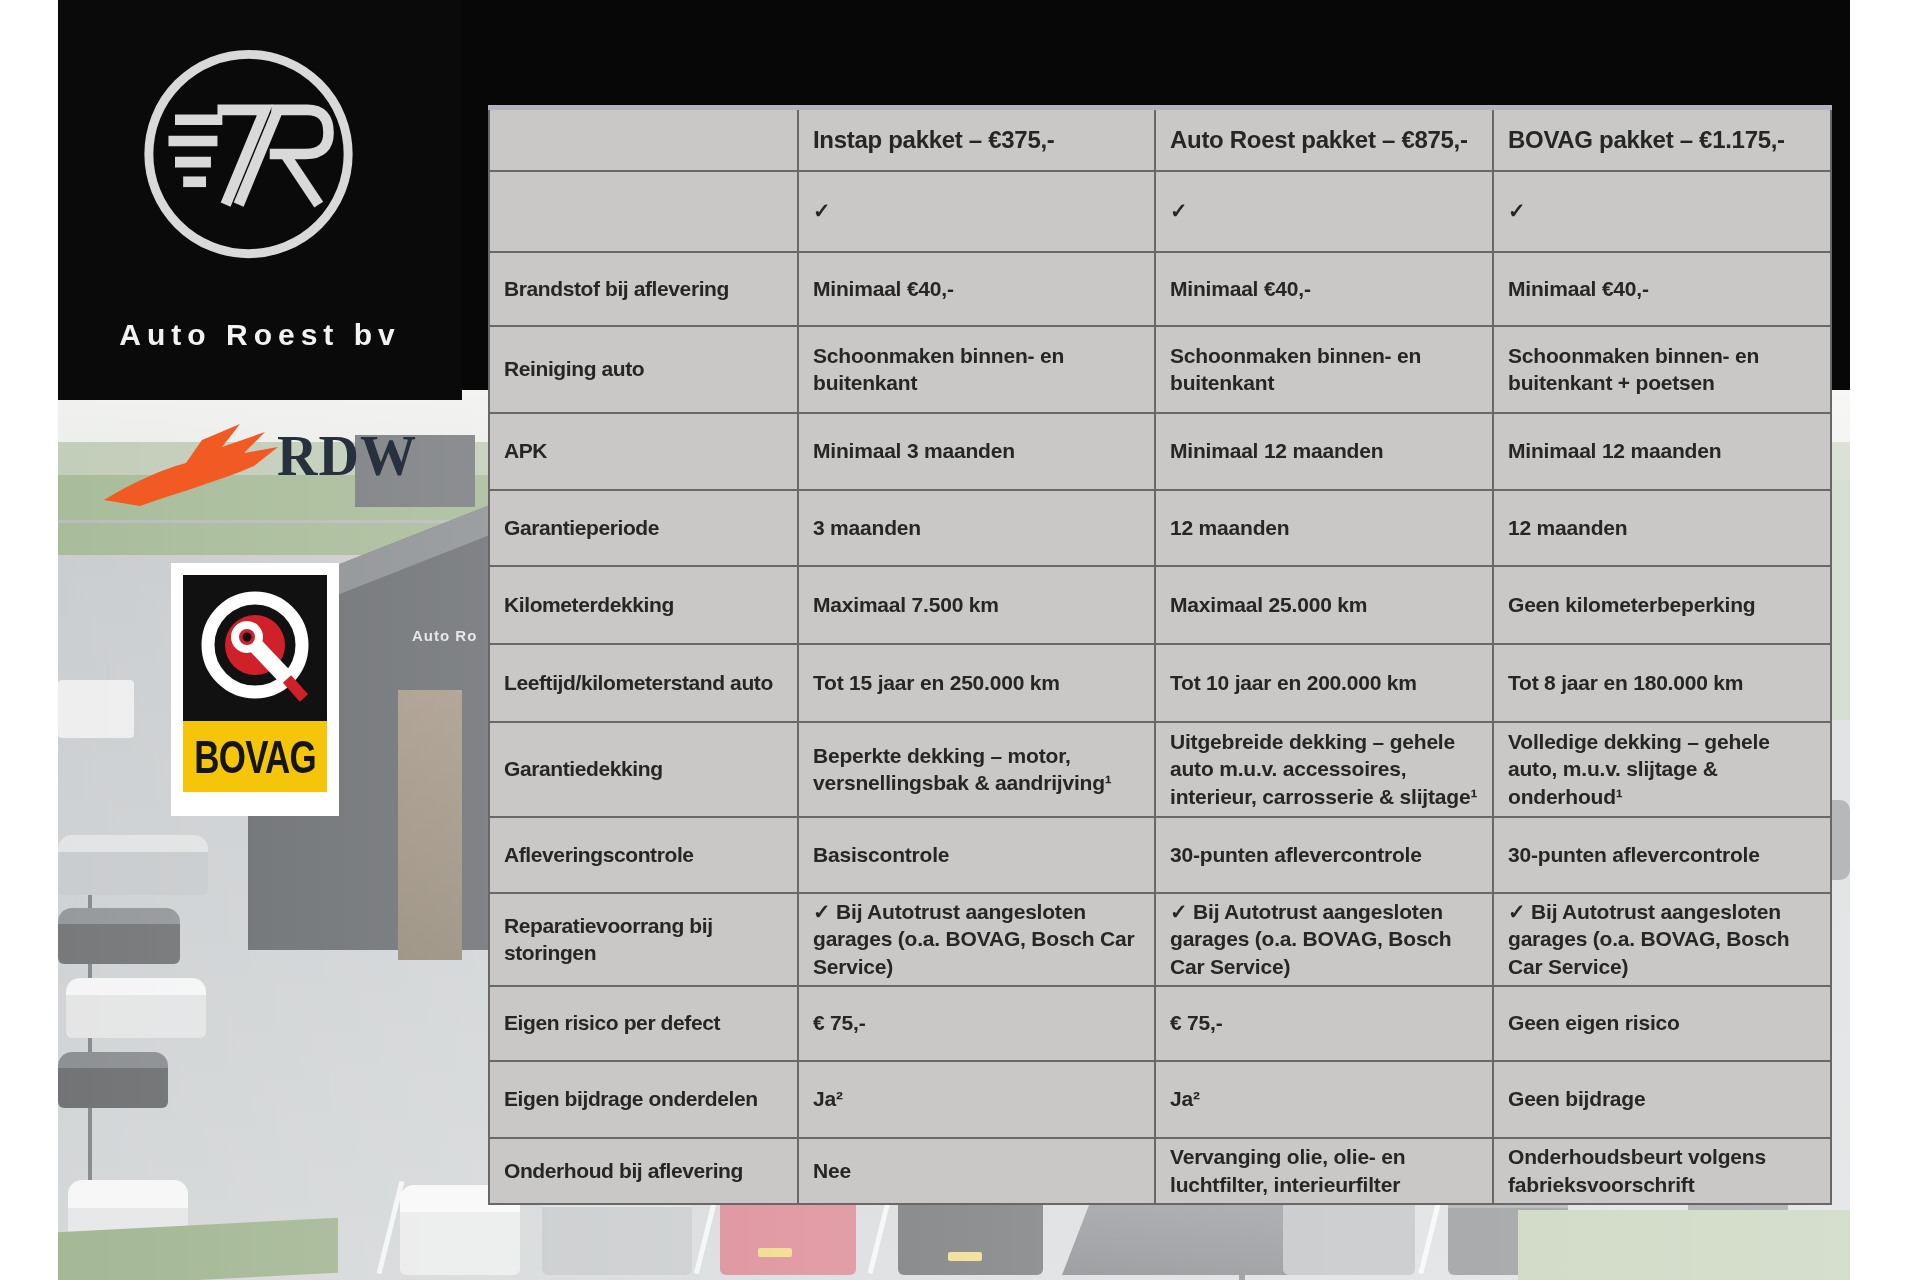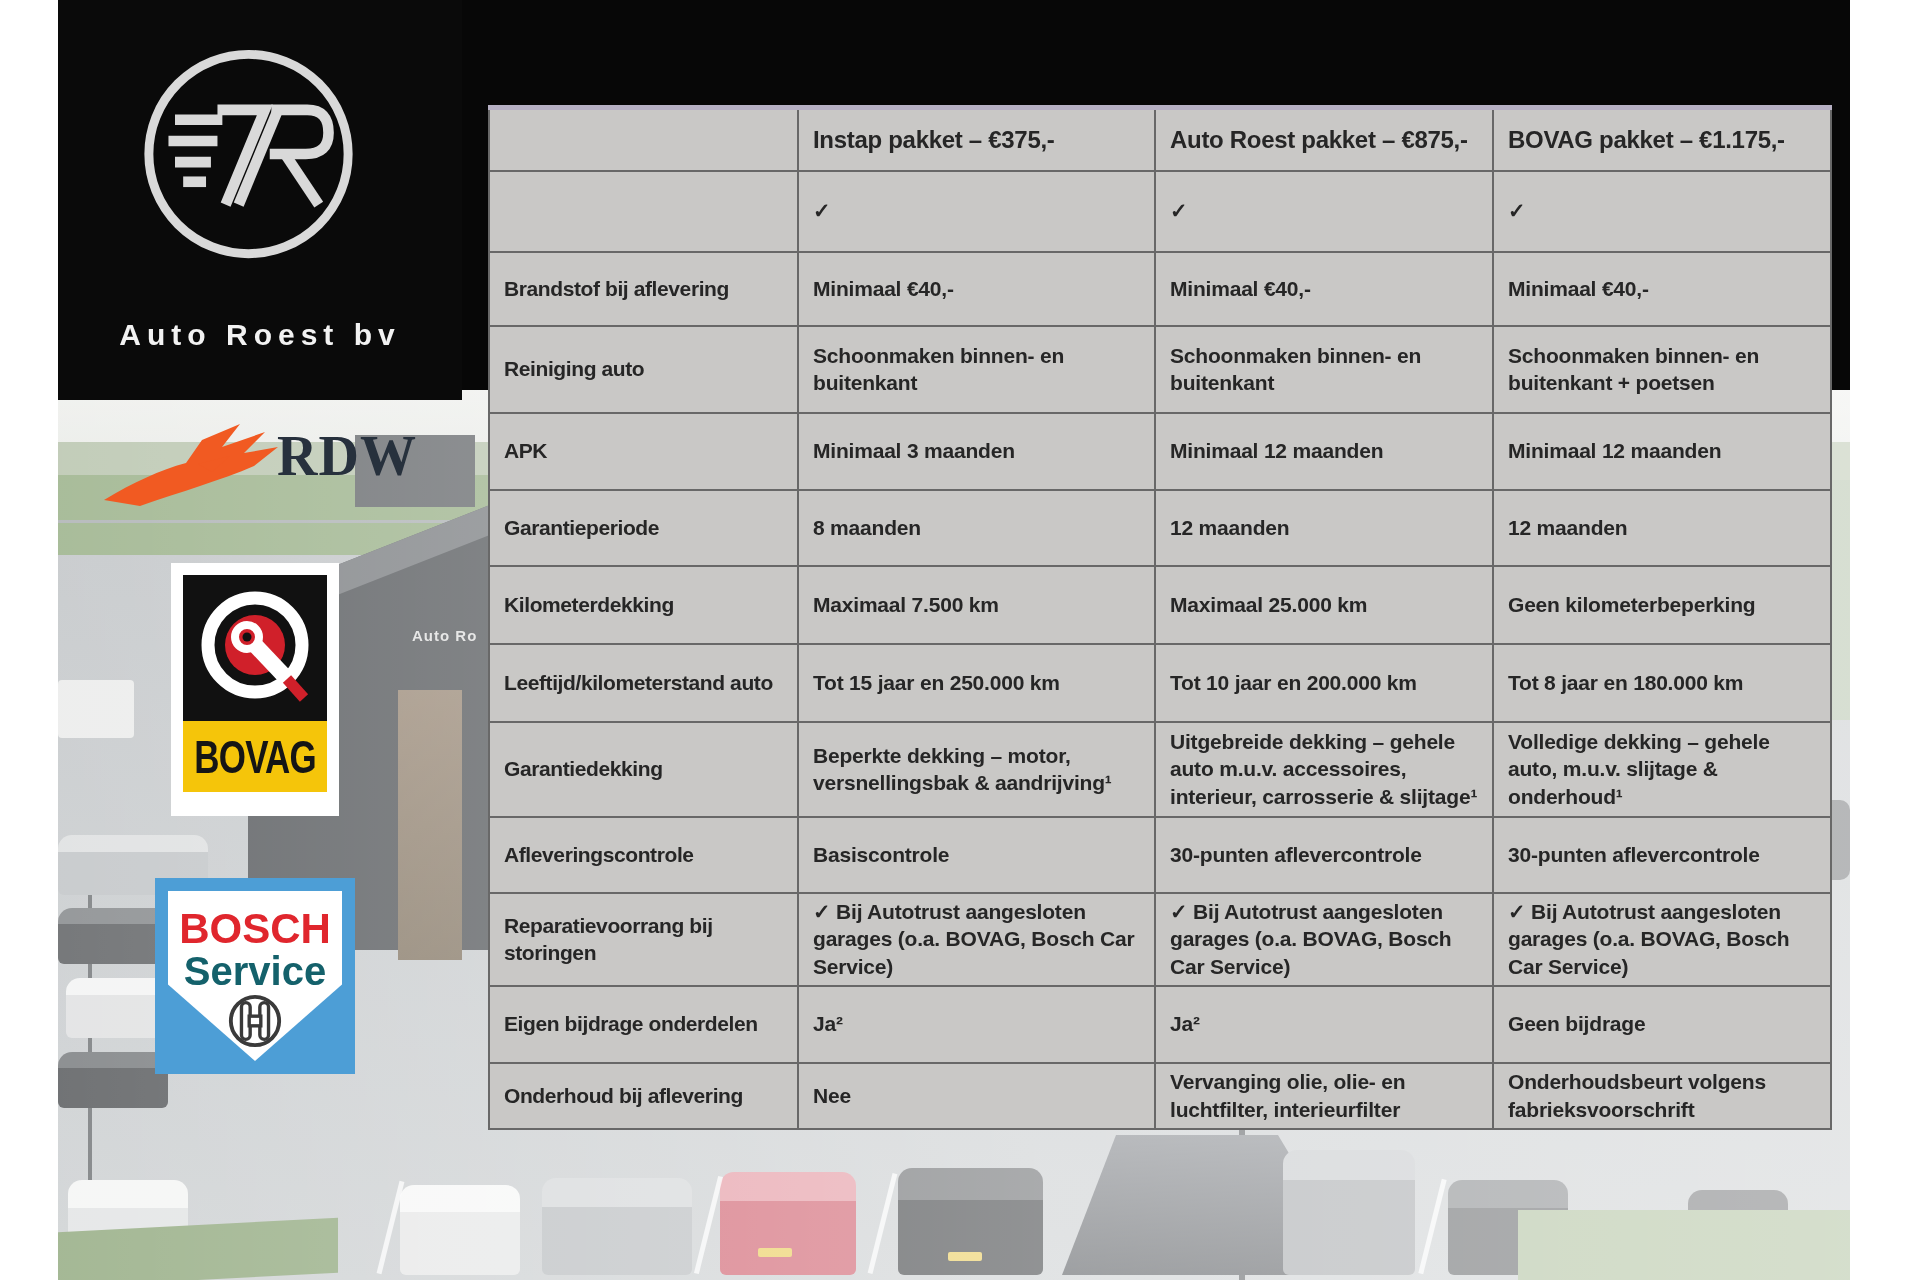--- a/index.html
+++ b/index.html
@@ -122,32 +122,20 @@
       <line x1="72" y1="70" x2="108" y2="108" stroke="#ffffff" stroke-width="16"></line>
       <line x1="104" y1="104" x2="121" y2="123" stroke="#d0202a" stroke-width="11"></line>
       <circle cx="64" cy="62" r="12" fill="#d0202a" stroke="#ffffff" stroke-width="8"></circle>
       <circle cx="64" cy="62" r="4.5" fill="#111111"></circle>
     </svg>
     <div class="bovag-band">
       <span>BOVAG</span>
     </div>
   </div>
 
-  <div class="bosch">
-    <div class="bosch-shield">
-      <div class="bosch-word">BOSCH</div>
-      <div class="service-word">Service</div>
-      <svg class="bosch-mark" width="58" height="58" viewBox="0 0 60 60">
-        <circle cx="30" cy="30" r="25" fill="none" stroke="#3a3a3a" stroke-width="4"></circle>
-        <rect x="16" y="11" width="9" height="38" rx="4.5" fill="#ffffff" stroke="#3a3a3a" stroke-width="3.5"></rect>
-        <rect x="35" y="11" width="9" height="38" rx="4.5" fill="#ffffff" stroke="#3a3a3a" stroke-width="3.5"></rect>
-        <rect x="24" y="25" width="12" height="10" fill="#ffffff" stroke="#3a3a3a" stroke-width="3.5"></rect>
-      </svg>
-    </div>
-  </div>
 
   <table class="pkg">
     <colgroup>
         <col style="width:309px">
         <col style="width:357px">
         <col style="width:338px">
         <col style="width:338px">
       </colgroup>
     <tbody>
         <tr style="height:63px">
@@ -175,21 +163,21 @@
       <td class="val">Schoonmaken binnen- en buitenkant + poetsen</td>
     </tr>
     <tr style="height:77px">
       <td class="lbl">APK</td>
       <td class="val">Minimaal 3 maanden</td>
       <td class="val">Minimaal 12 maanden</td>
       <td class="val">Minimaal 12 maanden</td>
     </tr>
     <tr style="height:76px">
       <td class="lbl">Garantieperiode</td>
-      <td class="val">8 maanden</td>
+      <td class="val">3 maanden</td>
       <td class="val">12 maanden</td>
       <td class="val">12 maanden</td>
     </tr>
     <tr style="height:78px">
       <td class="lbl">Kilometerdekking</td>
       <td class="val">Maximaal 7.500 km</td>
       <td class="val">Maximaal 25.000 km</td>
       <td class="val">Geen kilometerbeperking</td>
     </tr>
     <tr style="height:78px">
@@ -209,20 +197,26 @@
       <td class="val">Basiscontrole</td>
       <td class="val">30-punten aflevercontrole</td>
       <td class="val">30-punten aflevercontrole</td>
     </tr>
     <tr style="height:93px">
       <td class="lbl">Reparatievoorrang bij storingen</td>
       <td class="val">✓ Bij Autotrust aangesloten garages (o.a. BOVAG, Bosch Car Service)</td>
       <td class="val">✓ Bij Autotrust aangesloten garages (o.a. BOVAG, Bosch Car Service)</td>
       <td class="val">✓ Bij Autotrust aangesloten garages (o.a. BOVAG, Bosch Car Service)</td>
     </tr>
+    <tr style="height:75px">
+      <td class="lbl">Eigen risico per defect</td>
+      <td class="val">€ 75,-</td>
+      <td class="val">€ 75,-</td>
+      <td class="val">Geen eigen risico</td>
+    </tr>
     <tr style="height:77px">
       <td class="lbl">Eigen bijdrage onderdelen</td>
       <td class="val">Ja²</td>
       <td class="val">Ja²</td>
       <td class="val">Geen bijdrage</td>
     </tr>
     <tr style="height:66px">
       <td class="lbl">Onderhoud bij aflevering</td>
       <td class="val">Nee</td>
       <td class="val">Vervanging olie, olie- en luchtfilter, interieurfilter</td>

